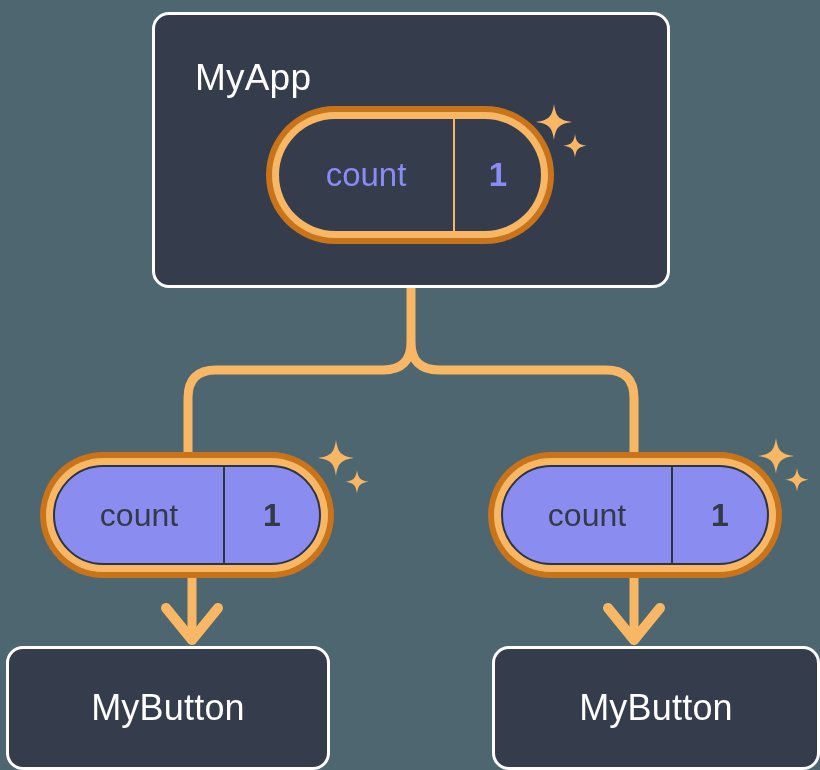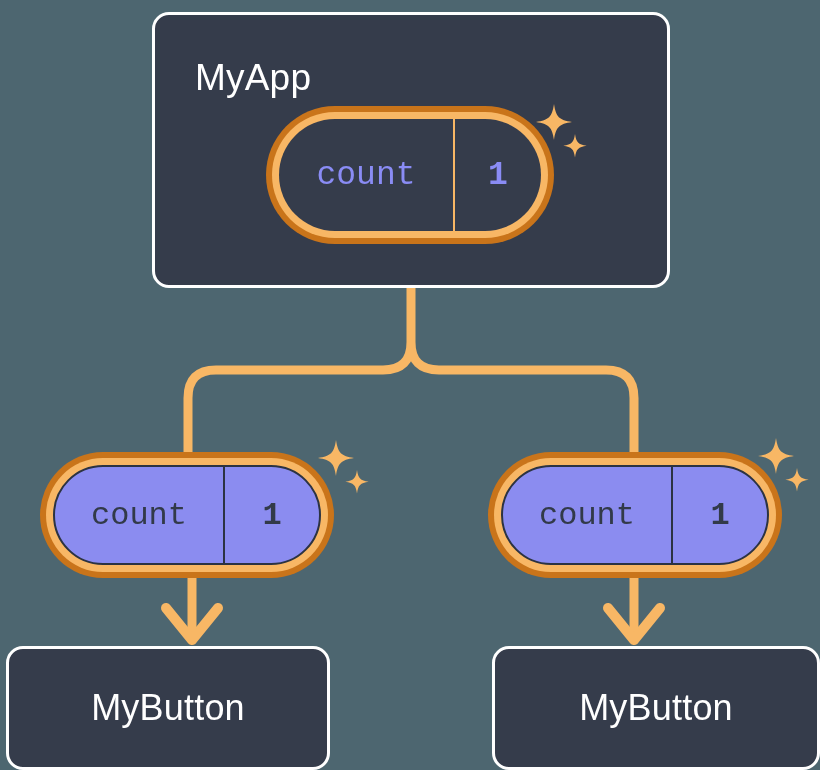--- a/index.html
+++ b/index.html
@@ -63,21 +63,20 @@
   #node-mybutton-right { left: 492px; top: 646px; width: 328px; height: 124px; }
   #node-mybutton-left .comp-title,
   #node-mybutton-right .comp-title { font-size: 36px; }
 
   
   .pill {
     position: absolute;
     box-sizing: border-box;
     border-radius: 999px;
     z-index: 4;
-    font-family: Liberation Mono, monospace;
   }
   
   .pill-outer {
     position: absolute;
     inset: 0;
     border-radius: 999px;
     background: #c9741a;
   }
   
   .pill-mid {

